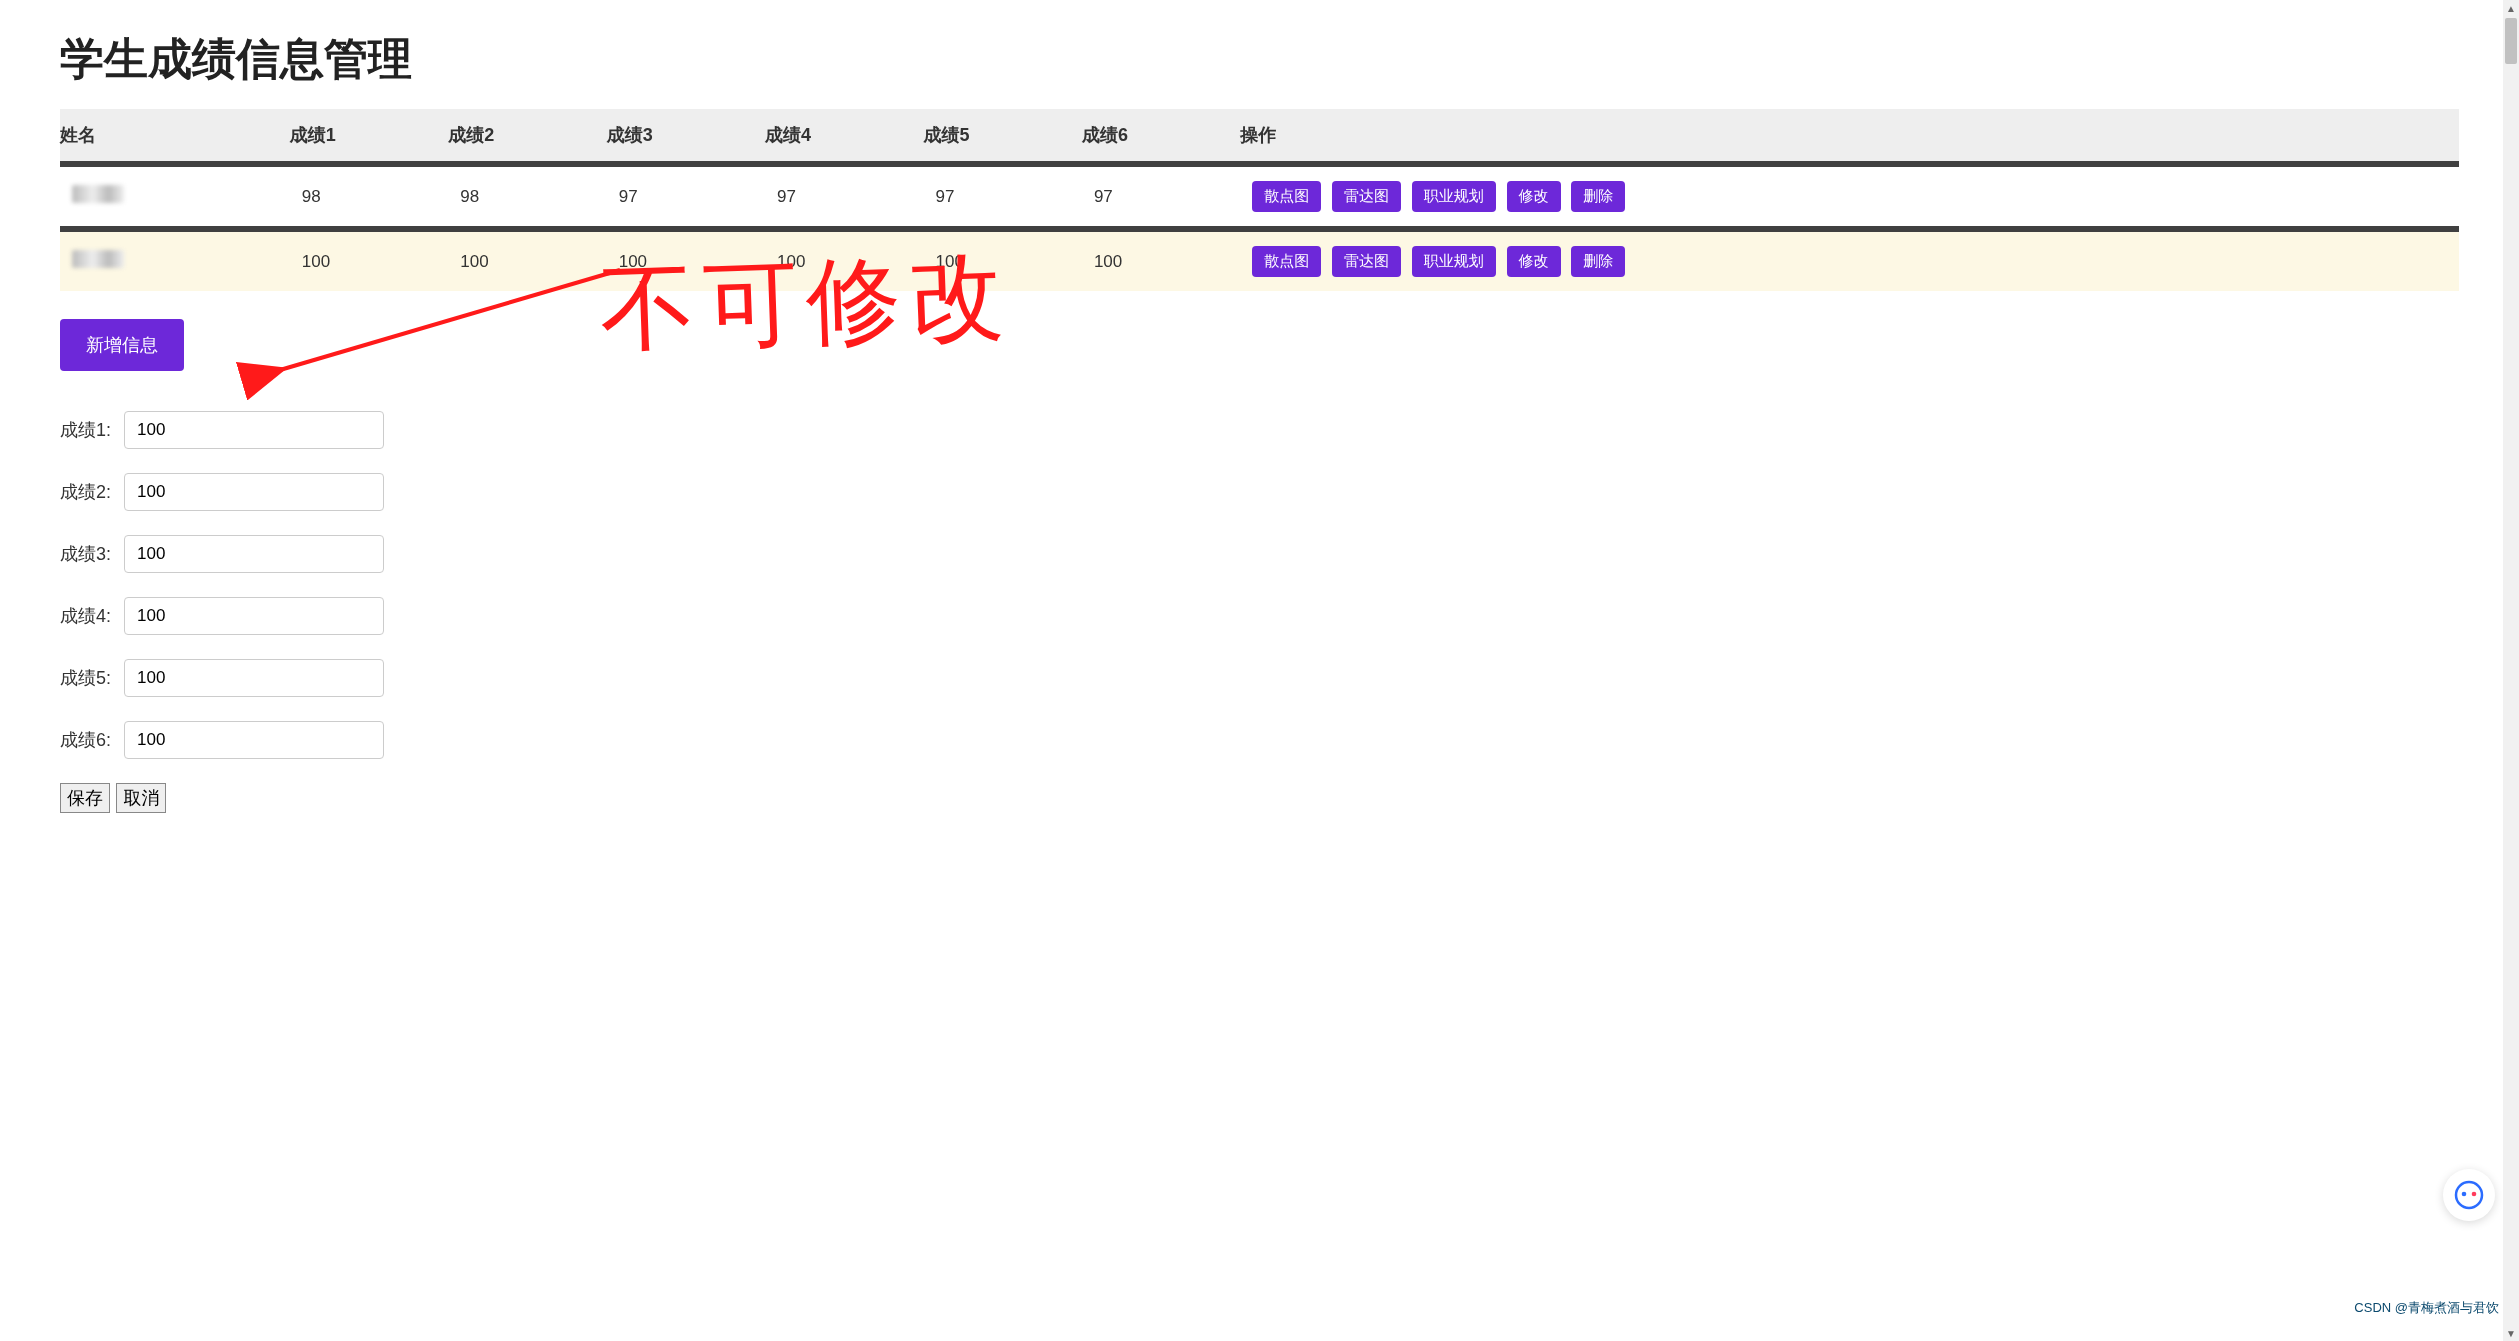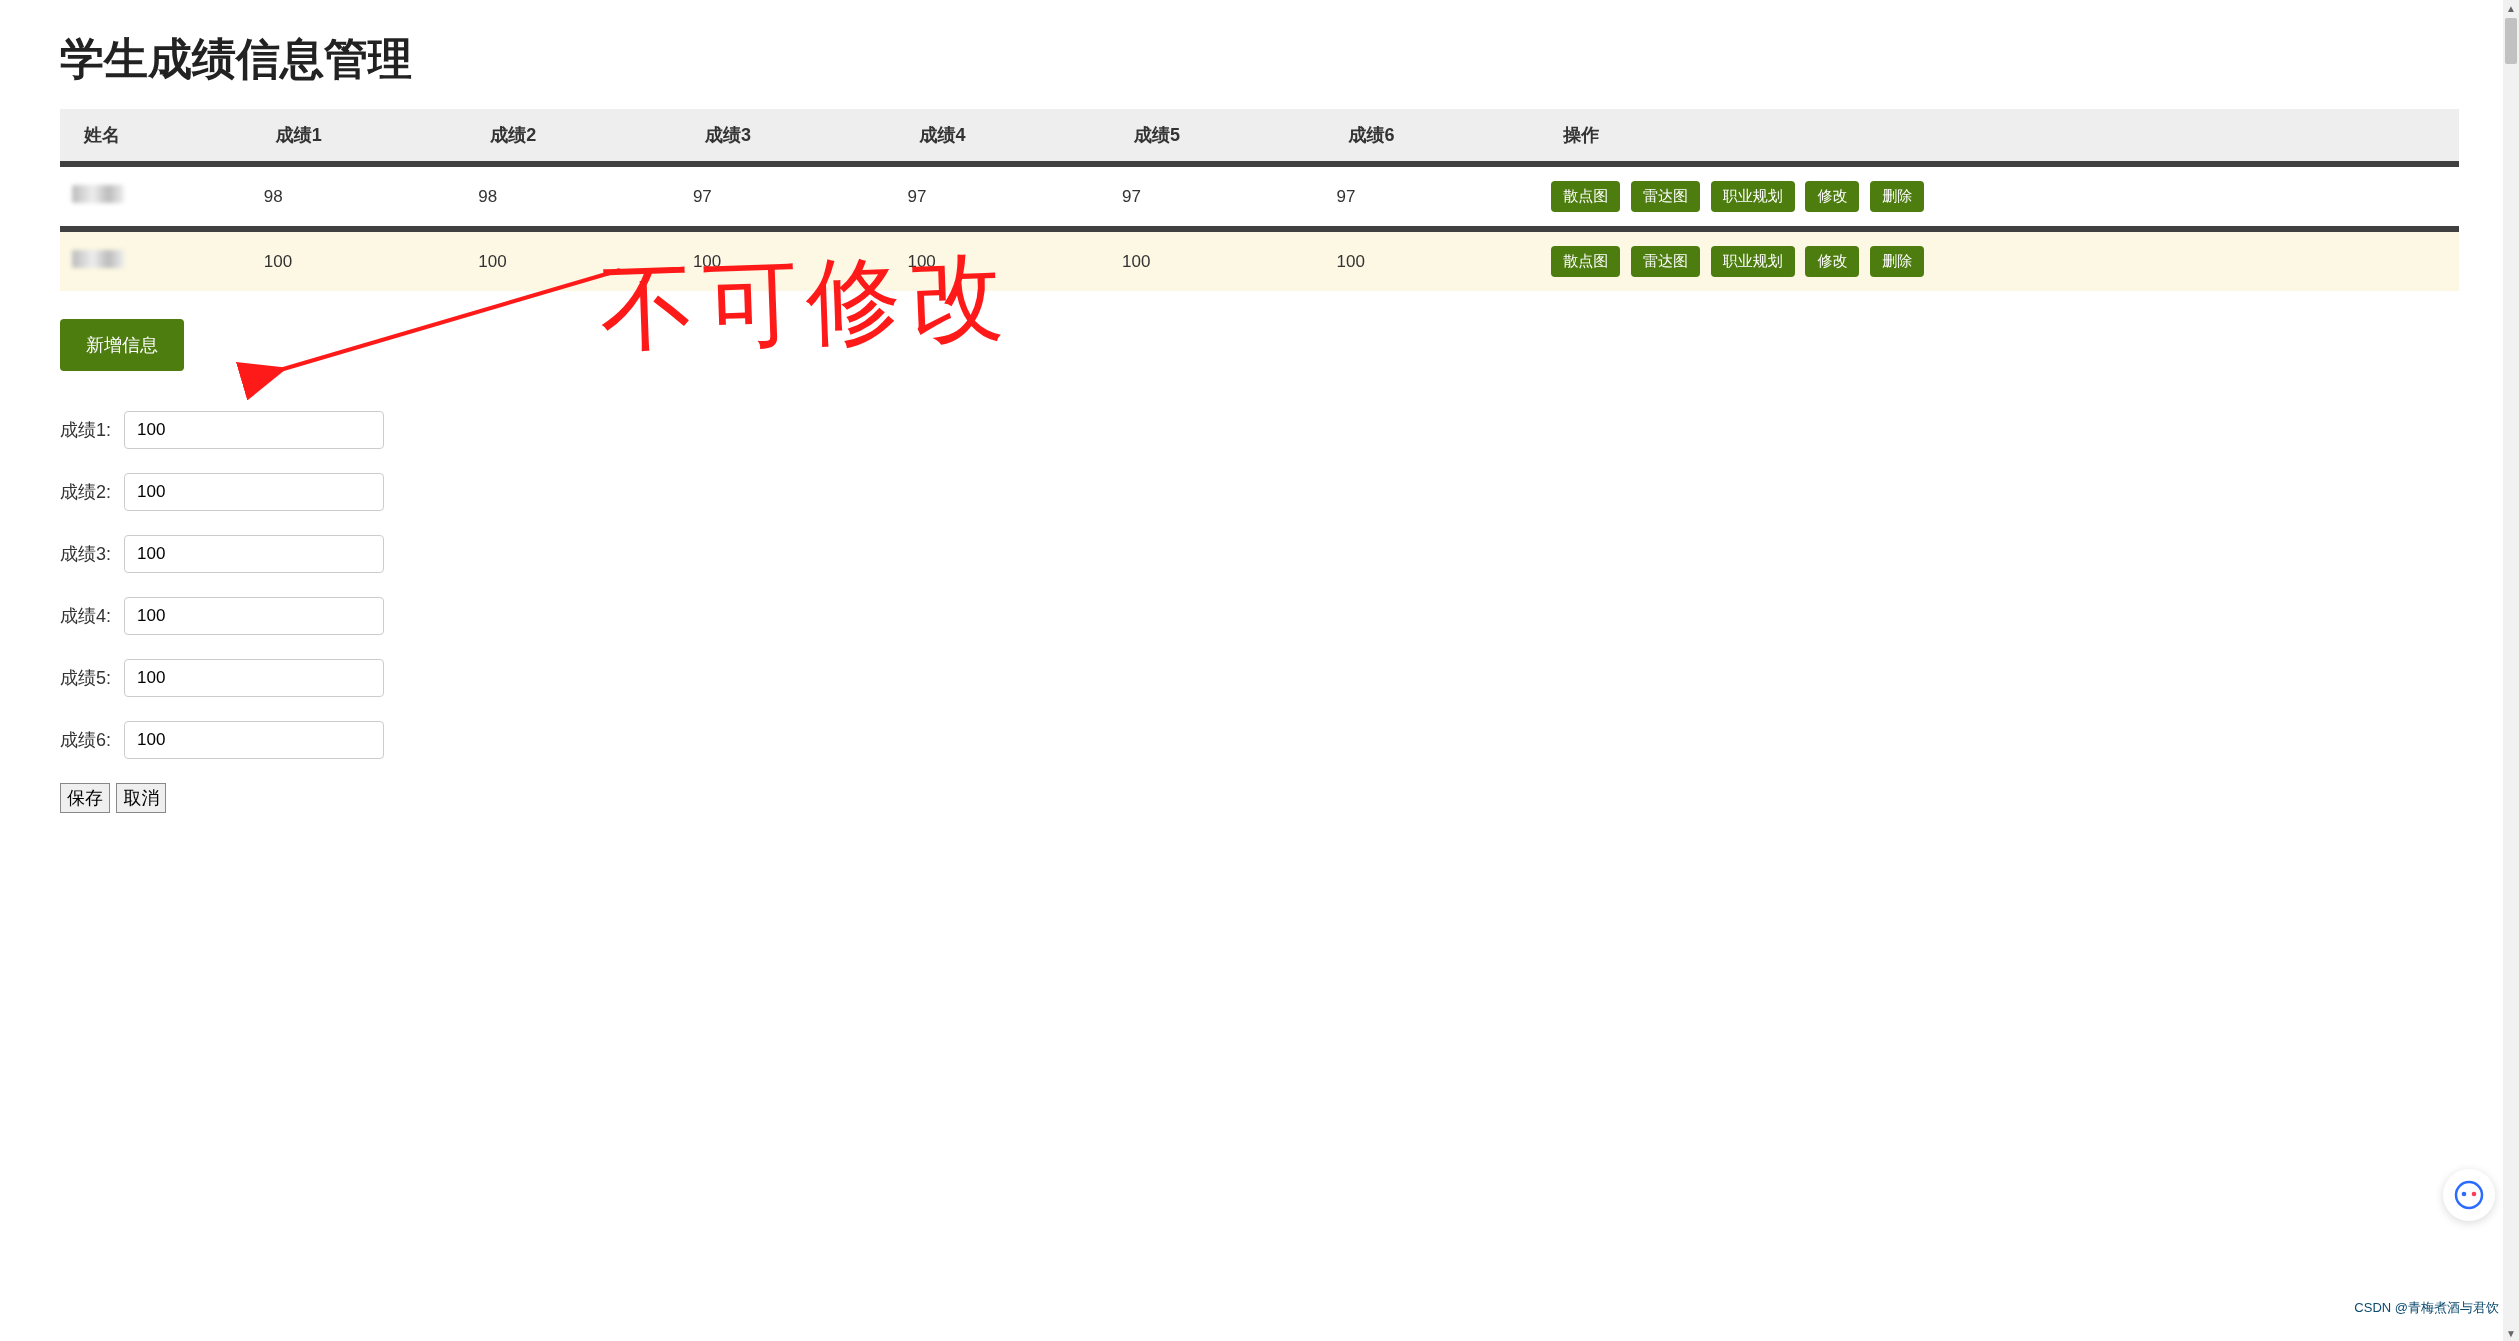--- a/index.html
+++ b/index.html
@@ -17,21 +17,21 @@
     }
     table.data-table {
       width: 100%;
       border-collapse: collapse;
       margin-bottom: 28px;
     }
     table.data-table th {
       background: #eeeeee;
       font-weight: 700;
       color: #333;
-      padding: 14px 24px;
+      padding: 14px 0;
       text-align: left;
       font-size: 18px;
     }
     table.data-table th.actions-header { }
     table.data-table td {
       padding: 14px 12px;
       border-top: 6px solid #404040;
       font-size: 17px;
       color: #333;
       vertical-align: middle;
@@ -39,21 +39,21 @@
     table.data-table tbody tr:nth-child(even) td { background: #fdf8e4; }
     .blur-text {
       display: inline-block;
       width: 52px; height: 18px;
       background: linear-gradient(90deg,#bbb 0%,#eee 40%,#bbb 70%,#eee 100%);
       filter: blur(2px);
       border-radius: 2px;
     }
     .btn {
       display: inline-block;
-      background: #4d7c0f;
+      background: #6d28d9;
       color: #fff;
       border: none;
       border-radius: 4px;
       padding: 6px 12px;
       font-size: 15px;
       cursor: pointer;
       margin-right: 6px;
     }
     .btn-add {
       padding: 14px 26px;

